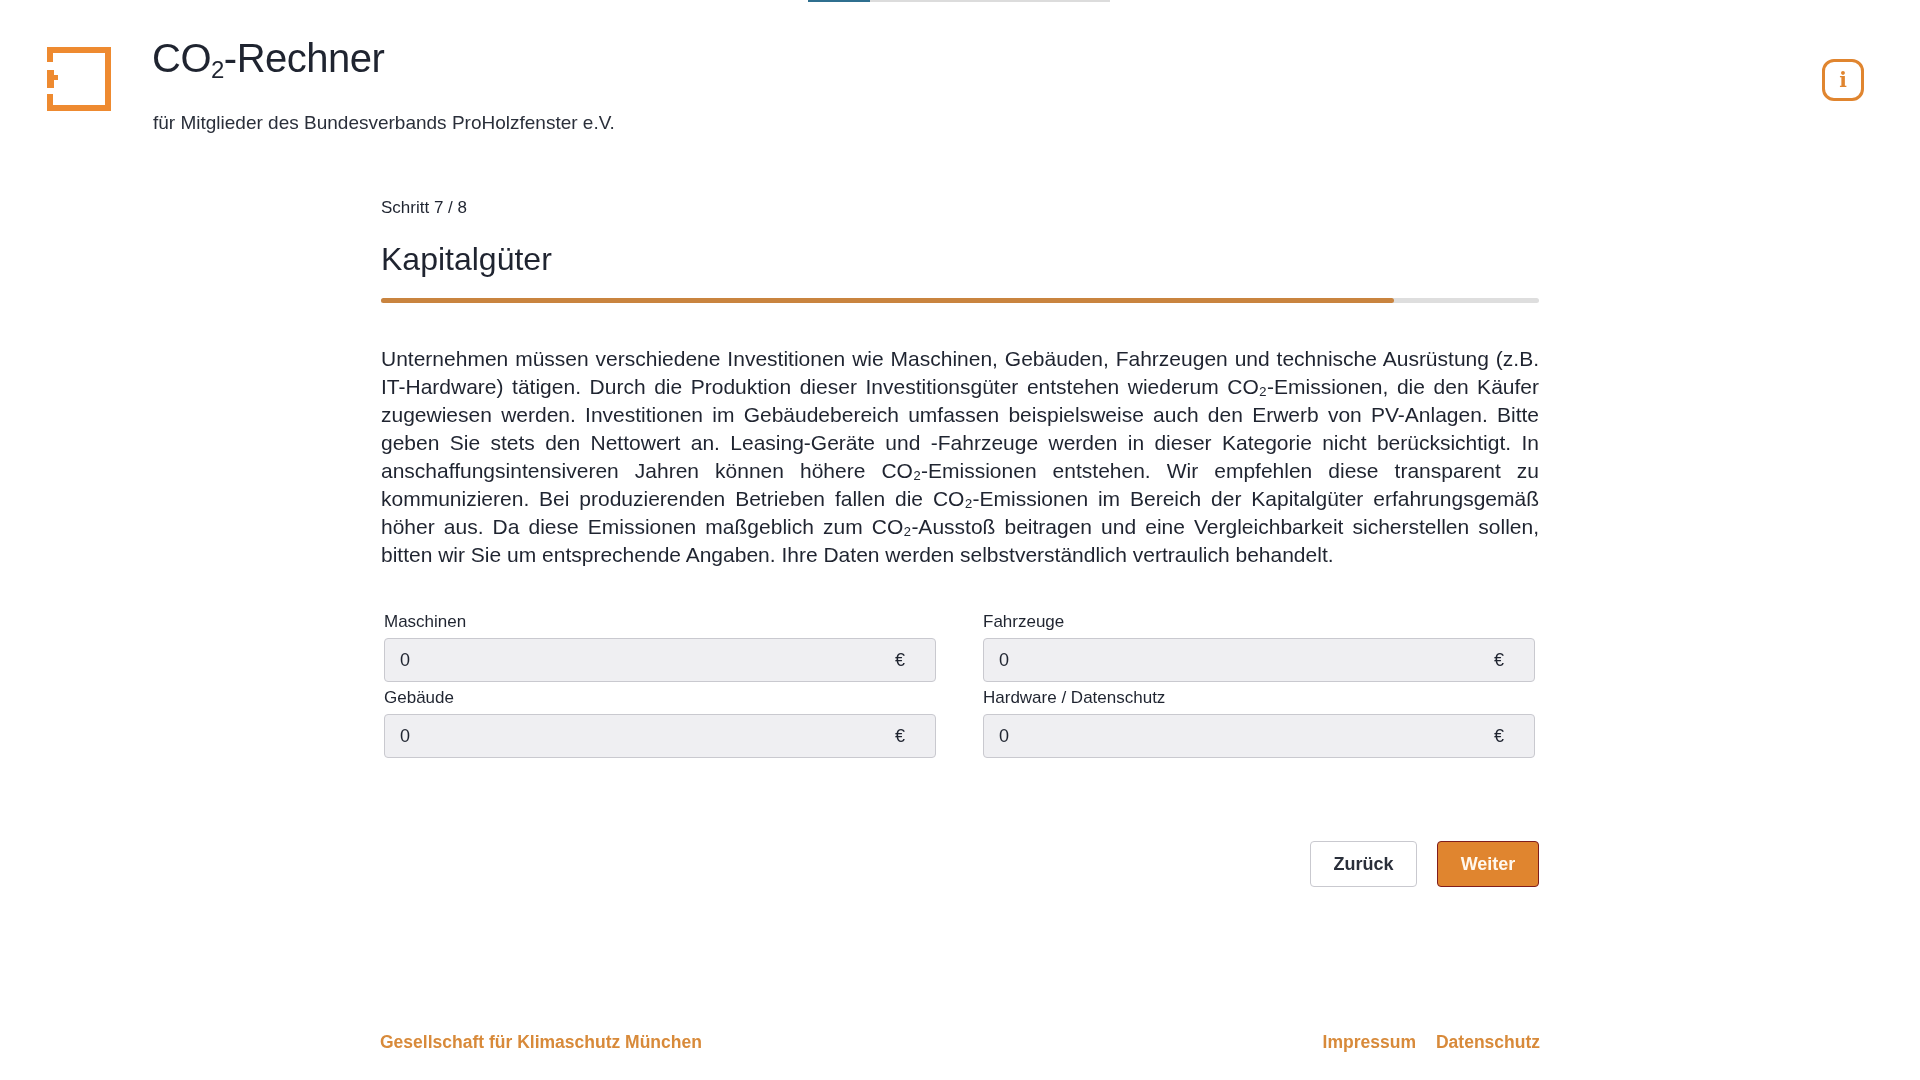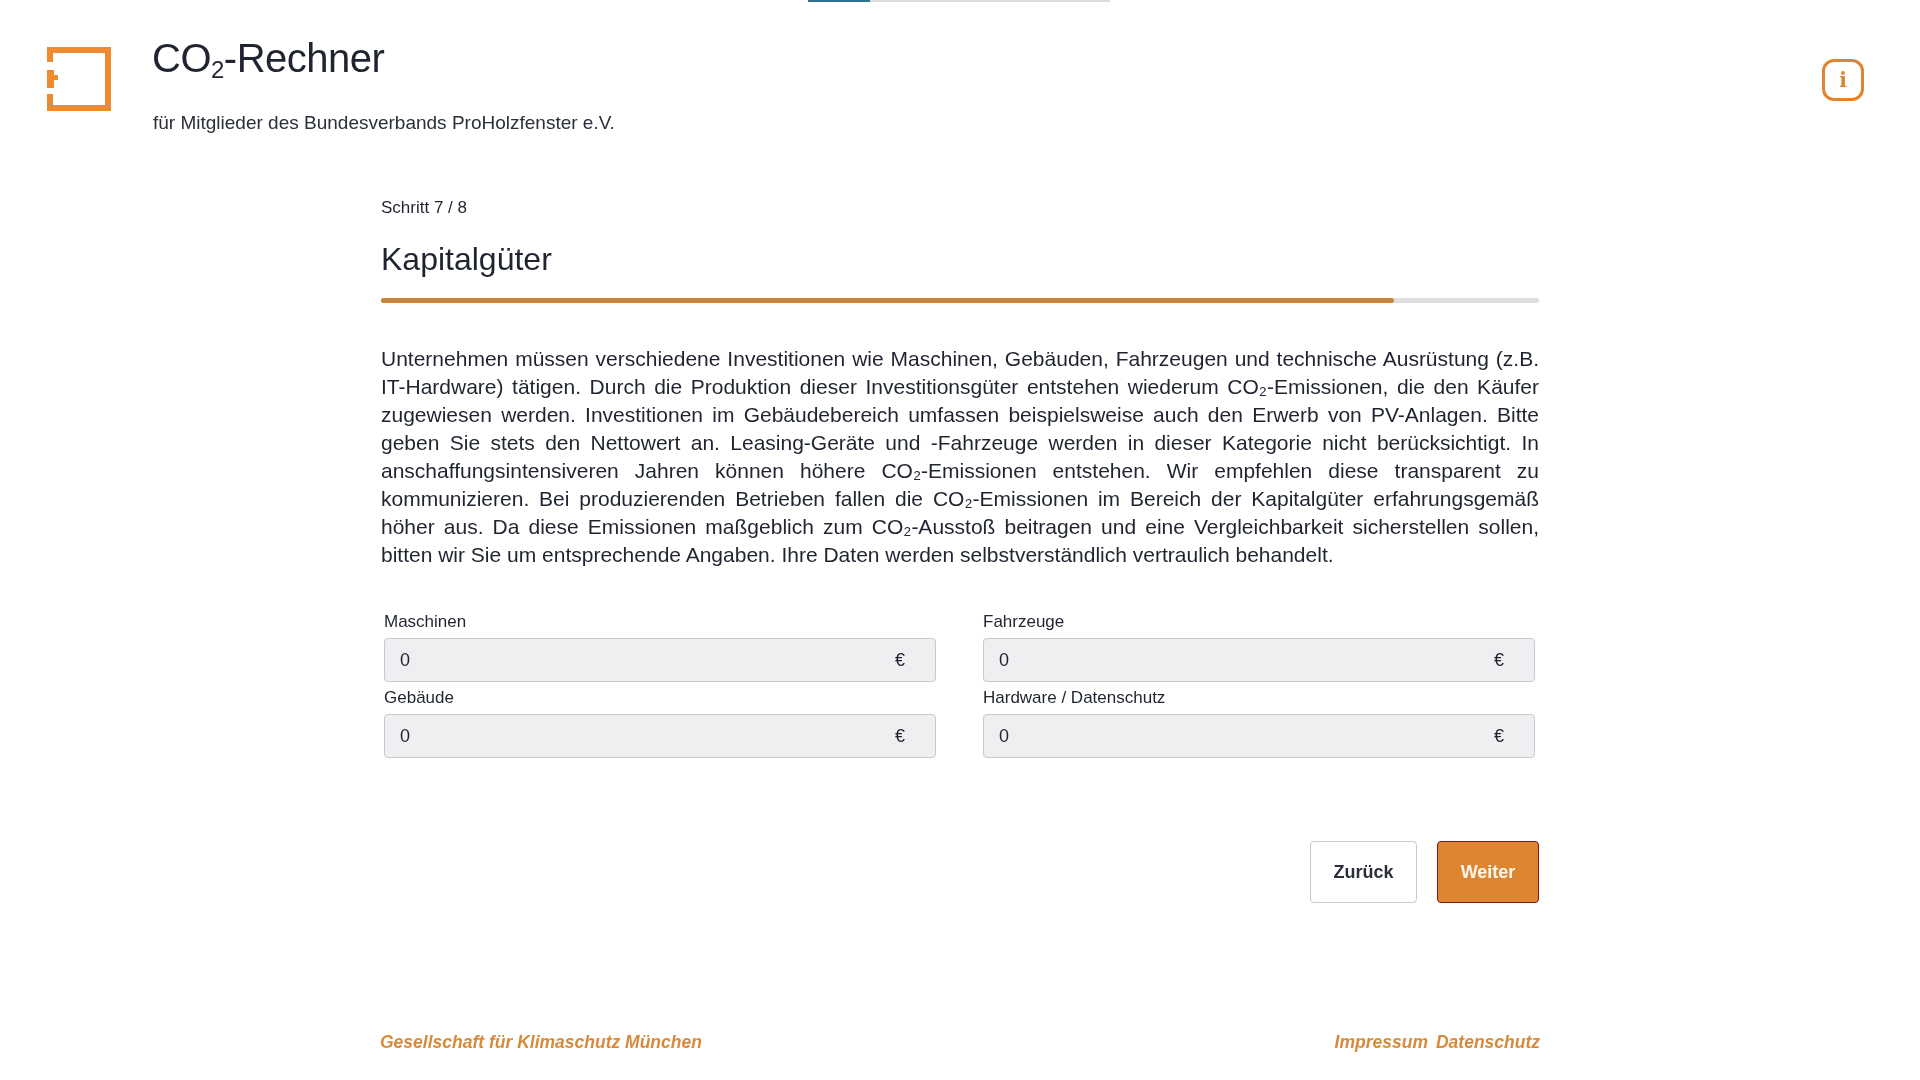--- a/index.html
+++ b/index.html
@@ -24,27 +24,27 @@
 
     .intro { margin-top: 42px; font-size: 21px; line-height: 28px; text-align: justify; color: #1f2430; }
 
     .form-grid { position: absolute; top: 414px; left: 3px; width: 1155px; display: grid; grid-template-columns: 552px 552px; column-gap: 47px; row-gap: 6px; }
     .field label { display: block; font-size: 17px; color: #1f2430; margin-bottom: 6px; }
     .input-wrap { position: relative; height: 44px; background: #efeff2; border: 1px solid #c9c9cf; border-radius: 4px; }
     .input-wrap input { width: 100%; height: 100%; border: none; background: transparent; padding: 0 50px 0 15px; font-size: 18px; color: #1f2430; font-family: "Liberation Sans", sans-serif; outline: none; }
     .input-wrap .unit { position: absolute; right: 30px; top: 11px; font-size: 18px; color: #1f2430; }
 
     .actions { position: absolute; top: 643px; right: 0; display: flex; gap: 20px; }
-    .btn { height: 62px; padding: 0 32px; border-radius: 4px; font-size: 18px; font-weight: bold; font-family: "Liberation Sans", sans-serif; display: flex; align-items: center; justify-content: center; cursor: pointer; }
+    .btn { height: 46px; padding: 0 32px; border-radius: 4px; font-size: 18px; font-weight: bold; font-family: "Liberation Sans", sans-serif; display: flex; align-items: center; justify-content: center; cursor: pointer; }
     .btn-back { background: #ffffff; border: 1px solid #c9c9cf; color: #2a2f3a; width: 107px; }
     .btn-next { background: #e0852f; border: 1px solid #7f1d1d; color: #fff8ee; width: 102px; }
 
-    .footer { position: absolute; top: 1032px; left: 380px; width: 1160px; display: flex; justify-content: space-between; font-size: 17.5px; font-weight: bold; color: #d88a3a; font-style: italic; }
+    .footer { position: absolute; top: 1032px; left: 380px; width: 1160px; display: flex; justify-content: space-between; font-size: 17.5px; font-weight: bold; color: #d88a3a; }
     .footer a { color: #d88a3a; text-decoration: none; cursor: pointer; }
-    .footer .right { display: flex; gap: 8px; }
+    .footer .right { display: flex; gap: 20px; }
   </style>
 </head>
 <body>
 
 <div class="top-indicator">
     <div class="seg"></div>
   </div>
 
 <header class="header">
   <svg class="logo" viewBox="0 0 70 70">

